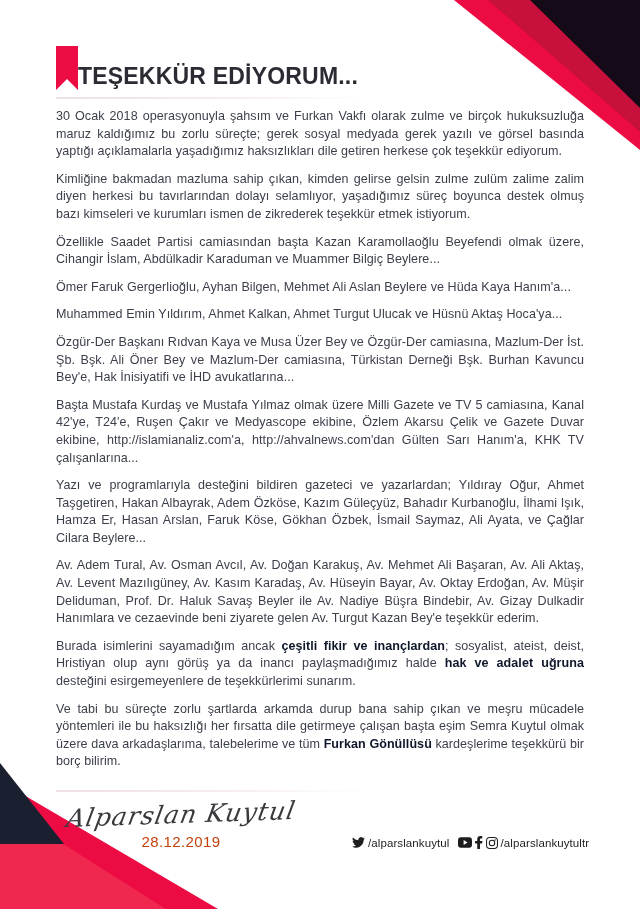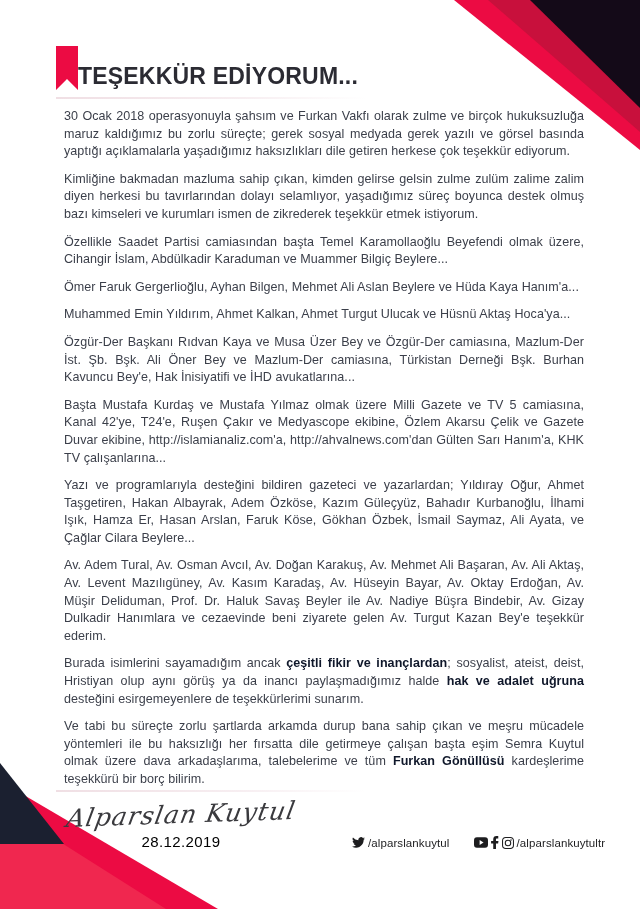--- a/index.html
+++ b/index.html
@@ -55,21 +55,21 @@
   .rule-bottom { top: 790px; }
 
   
   .content {
     position: absolute;
     left: 56px;
     top: 108px;
     width: 528px;
   }
   .para {
-    margin: 0 0 10px 8px;
+    margin: 0 0 10px 0;
     font-size: 12.55px;
     line-height: 17.6px;
     color: #3b3f4a;
     text-align: justify;
     text-justify: inter-word;
     letter-spacing: 0.05px;
   }
   .para:last-child { margin-bottom: 0; }
   .para b { font-weight: 700; color: #0f172a; }
 
@@ -87,32 +87,32 @@
     font-size: 25px;
     color: #3a3a3e;
     transform: skewX(-12deg) rotate(-2deg);
     letter-spacing: 1px;
     white-space: nowrap;
     line-height: 1.05;
   }
   .sign-date {
     margin-top: 5px;
     font-size: 15px;
-    color: #000000;
+    color: #c2410c;
     letter-spacing: 0.4px;
   }
 
   
   .social {
     position: absolute;
     left: 352px;
     top: 836px;
     display: flex;
     align-items: center;
-    gap: 24px;
+    gap: 8px;
     color: #1d1d1f;
     font-size: 11.5px;
     letter-spacing: 0.1px;
   }
   .social-group {
     display: flex;
     align-items: center;
     gap: 3px;
   }
   .social-group .handle { white-space: nowrap; }
@@ -140,21 +140,21 @@
       <path d="M0,0 H22 V44 L11,33 L0,44 Z" fill="#ec0b43"></path>
     </svg>
     <div class="page-title">TEŞEKKÜR EDİYORUM...</div>
   </div>
 
   <div class="rule rule-top"></div>
 
   <div class="content">
       <p class="para"><span>30 Ocak 2018 operasyonuyla şahsım ve Furkan Vakfı olarak zulme ve birçok hukuksuzluğa maruz kaldığımız bu zorlu süreçte; gerek sosyal medyada gerek yazılı ve görsel basında yaptığı açıklamalarla yaşadığımız haksızlıkları dile getiren herkese çok teşekkür ediyorum.</span></p>
       <p class="para"><span>Kimliğine bakmadan mazluma sahip çıkan, kimden gelirse gelsin zulme zulüm zalime zalim diyen herkesi bu tavırlarından dolayı selamlıyor, yaşadığımız süreç boyunca destek olmuş bazı kimseleri ve kurumları ismen de zikrederek teşekkür etmek istiyorum.</span></p>
-      <p class="para"><span>Özellikle Saadet Partisi camiasından başta Temel Karamollaoğlu Beyefendi olmak üzere, Cihangir İslam, Abdülkadir Karaduman ve Muammer Bilgiç Beylere...</span></p>
+      <p class="para"><span>Özellikle Saadet Partisi camiasından başta Kazan Karamollaoğlu Beyefendi olmak üzere, Cihangir İslam, Abdülkadir Karaduman ve Muammer Bilgiç Beylere...</span></p>
       <p class="para"><span>Ömer Faruk Gergerlioğlu, Ayhan Bilgen, Mehmet Ali Aslan Beylere ve Hüda Kaya Hanım'a...</span></p>
       <p class="para"><span>Muhammed Emin Yıldırım, Ahmet Kalkan, Ahmet Turgut Ulucak ve Hüsnü Aktaş Hoca'ya...</span></p>
       <p class="para"><span>Özgür-Der Başkanı Rıdvan Kaya ve Musa Üzer Bey ve Özgür-Der camiasına, Mazlum-Der İst. Şb. Bşk. Ali Öner Bey ve Mazlum-Der camiasına, Türkistan Derneği Bşk. Burhan Kavuncu Bey'e, Hak İnisiyatifi ve İHD avukatlarına...</span></p>
       <p class="para"><span>Başta Mustafa Kurdaş ve Mustafa Yılmaz olmak üzere Milli Gazete ve TV 5 camiasına, Kanal 42'ye, T24'e, Ruşen Çakır ve Medyascope ekibine, Özlem Akarsu Çelik ve Gazete Duvar ekibine, http://islamianaliz.com'a, http://ahvalnews.com'dan Gülten Sarı Hanım'a, KHK TV çalışanlarına...</span></p>
       <p class="para"><span>Yazı ve programlarıyla desteğini bildiren gazeteci ve yazarlardan; Yıldıray Oğur, Ahmet Taşgetiren, Hakan Albayrak, Adem Özköse, Kazım Güleçyüz, Bahadır Kurbanoğlu, İlhami Işık, Hamza Er, Hasan Arslan, Faruk Köse, Gökhan Özbek, İsmail Saymaz, Ali Ayata, ve Çağlar Cilara Beylere...</span></p>
       <p class="para"><span>Av. Adem Tural, Av. Osman Avcıl, Av. Doğan Karakuş, Av. Mehmet Ali Başaran, Av. Ali Aktaş, Av. Levent Mazılıgüney, Av. Kasım Karadaş, Av. Hüseyin Bayar, Av. Oktay Erdoğan, Av. Müşir Deliduman, Prof. Dr. Haluk Savaş Beyler ile Av. Nadiye Büşra Bindebir, Av. Gizay Dulkadir Hanımlara ve cezaevinde beni ziyarete gelen Av. Turgut Kazan Bey'e teşekkür ederim.</span></p>
       <p class="para"><span>Burada isimlerini sayamadığım ancak </span><b>çeşitli fikir ve inançlardan</b><span>; sosyalist, ateist, deist, Hristiyan olup aynı görüş ya da inancı paylaşmadığımız halde </span><b>hak ve adalet uğruna</b><span> desteğini esirgemeyenlere de teşekkürlerimi sunarım.</span></p>
       <p class="para"><span>Ve tabi bu süreçte zorlu şartlarda arkamda durup bana sahip çıkan ve meşru mücadele yöntemleri ile bu haksızlığı her fırsatta dile getirmeye çalışan başta eşim Semra Kuytul olmak üzere dava arkadaşlarıma, talebelerime ve tüm </span><b>Furkan Gönüllüsü</b><span> kardeşlerime teşekkürü bir borç bilirim.</span></p>
     </div>
 

